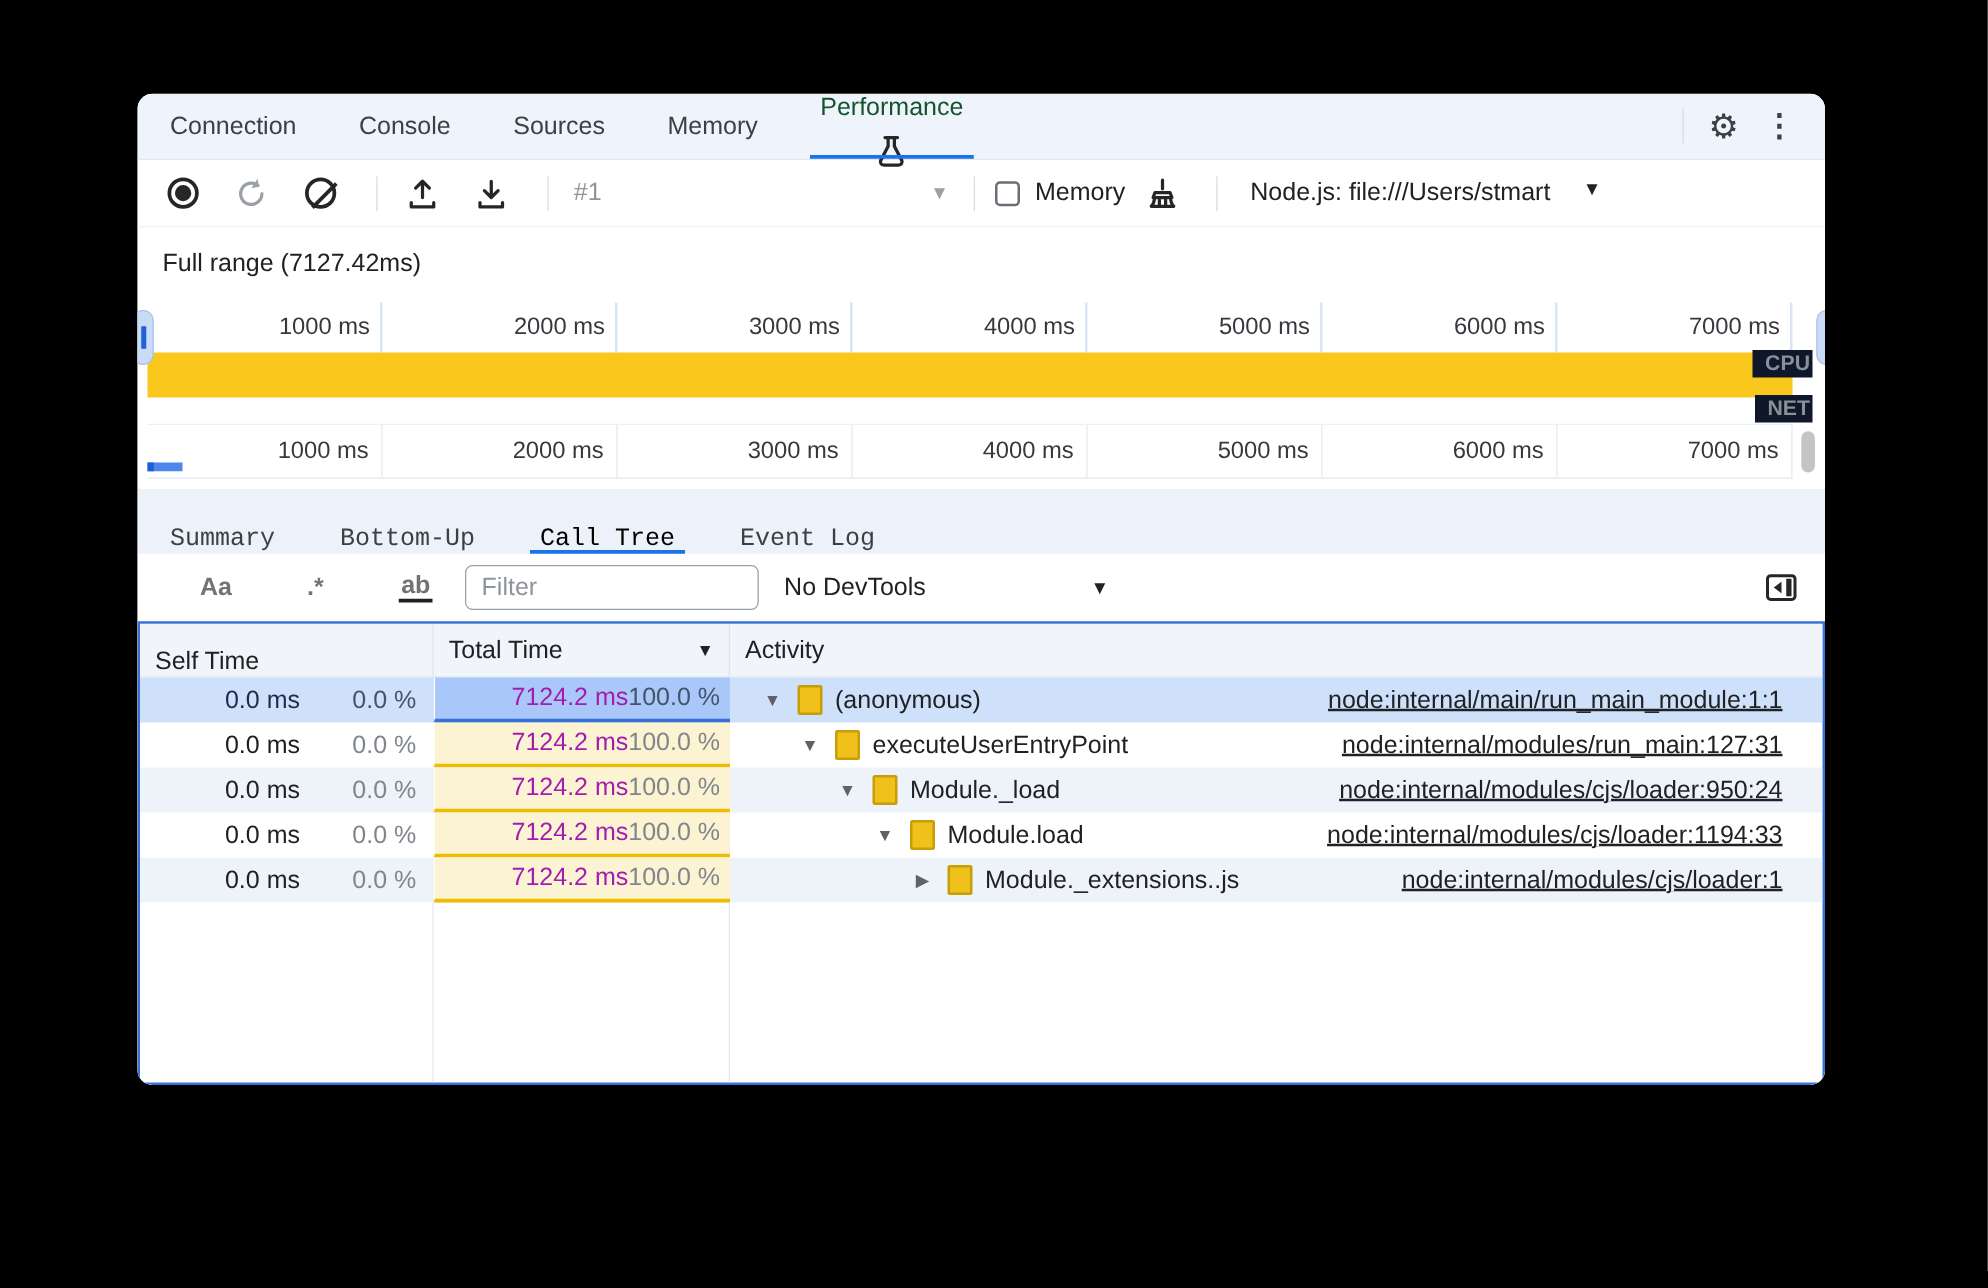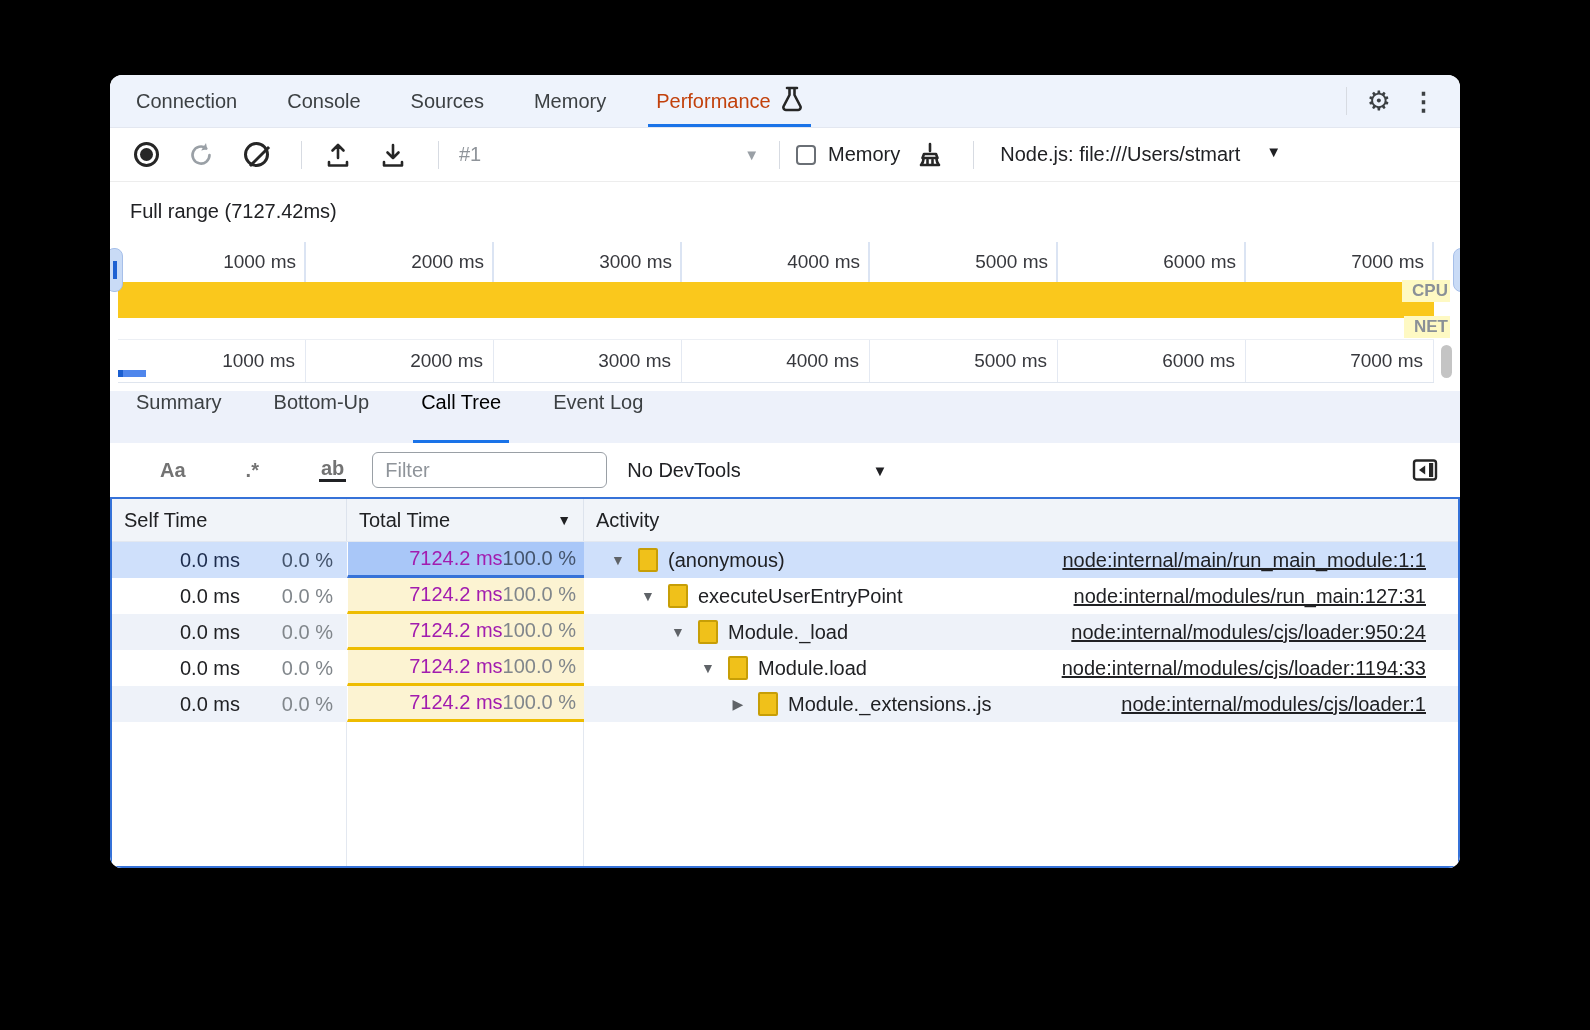--- a/index.html
+++ b/index.html
@@ -11,21 +11,21 @@
   .title{font-weight:bold;font-size:21px;color:#2d2d2d;}
   .lights{position:absolute;left:20px;top:0;height:100%;display:flex;align-items:center;gap:21px;}
   .light{width:19px;height:19px;border-radius:50%;}
   .light.red{background:#ff5f57;}
   .light.yellow{background:#febc2e;}
   .light.green{background:#28c840;}
 
   
   .tabbar{height:53px;background:#eef3fc;border-bottom:1px solid #e3e7f0;display:flex;align-items:stretch;padding-left:24px;flex:none;position:relative;}
   .tab{display:flex;align-items:center;gap:10px;padding:0 2px;margin-right:46px;font-size:20px;color:#3c4043;position:relative;cursor:default;}
-  .tab.active{color:#c2410c;}
+  .tab.active{color:#14532d;flex-direction:column;}
   .tab.active::after{content:"";position:absolute;left:-6px;right:-6px;bottom:0;height:3px;background:#1a73e8;}
   .tabbar-right{margin-left:auto;display:flex;align-items:center;padding-right:14px;}
   .vdivider{width:1px;height:28px;background:#d7dbe2;margin:0 10px;}
   .gear{font-size:27px;color:#3c4043;padding:0 10px;}
   .kebab{font-size:25px;color:#3c4043;font-weight:bold;padding:0 10px;letter-spacing:0;}
 
   
   .toolbar{height:54px;background:#fff;border-bottom:1px solid #ededed;display:flex;align-items:center;padding:0 16px;flex:none;}
   .tool{display:flex;align-items:center;justify-content:center;width:40px;height:40px;margin-right:15px;}
   .record-outer{width:25px;height:25px;border:3px solid #262626;border-radius:50%;display:flex;align-items:center;justify-content:center;}
@@ -39,53 +39,53 @@
   .checkbox{width:20px;height:20px;border:2px solid #6a6f75;border-radius:4px;background:#fff;}
   .target-select{display:flex;align-items:flex-start;gap:26px;font-size:20px;color:#202124;margin-left:8px;}
   .target-select .ddtri{color:#202124;}
 
   
   .overview{height:209px;position:relative;background:#fff;flex:none;}
   .full-range{font-size:20px;color:#202124;padding:18px 0 0 20px;height:60px;}
   .ruler{display:flex;height:40px;margin:0 26px 0 8px;}
   .ruler .seg{width:188px;flex:none;border-right:2px solid #dbe4f3;display:flex;align-items:center;justify-content:flex-end;padding-right:8px;font-size:19px;color:#37383d;}
   .cpu-bar{height:36px;background:#fac81c;margin:0 26px 0 8px;position:relative;}
-  .chip{position:absolute;right:-16px;top:-2px;background:#fef9c3;padding:1px 2px 1px 10px;font-size:17px;font-weight:bold;color:#8a9097;}
+  .chip{position:absolute;right:-16px;top:-2px;background:#0f172a;padding:1px 2px 1px 10px;font-size:17px;font-weight:bold;color:#8a9097;}
   .net-row{height:21px;margin:0 26px 0 8px;position:relative;}
   .net-row .chip{top:-2px;}
   .ruler2{position:relative;height:44px;margin:0 26px 0 8px;border-top:1px solid #eceff4;border-bottom:1px solid #dfe5ee;display:flex;}
   .ruler2 .seg{width:188px;flex:none;border-right:1px solid #e4e9f2;display:flex;align-items:center;justify-content:flex-end;padding-right:10px;font-size:19px;color:#37383d;}
   .scroll-pill{position:absolute;right:-18px;top:5px;width:11px;height:33px;border-radius:6px;background:#c4c4c4;}
   .hscroll{position:absolute;left:0;bottom:5px;width:28px;height:7px;background:#4f86ec;border-left:5px solid #1b5fd0;}
   .grip{position:absolute;width:17px;height:44px;top:66px;background:#c9dbf6;border:1px solid #a6bfe9;border-radius:8px;z-index:5;}
   .grip::after{content:"";position:absolute;left:6px;top:12px;width:4px;height:18px;background:#1f62d2;}
   .grip.left{left:-4px;}
   .grip.right{right:-10px;}
 
   
   .paneltabs{height:52px;background:#edf1fa;display:flex;align-items:stretch;padding-left:22px;flex:none;}
-  .ptab{display:flex;align-items:flex-start;padding:0 4px;margin-right:44px;font-size:20px;color:#3c4043;position:relative;}
+  .ptab{display:flex;align-items:flex-end;padding:0 4px;margin-right:44px;font-size:20px;color:#3c4043;position:relative;font-family:Liberation Mono, monospace;}
   .ptab.active{color:#000000;}
   .ptab.active::after{content:"";position:absolute;left:-4px;right:-4px;bottom:0;height:3px;background:#1a73e8;}
 
   
   .filterbar{height:54px;background:#fff;display:flex;align-items:center;padding:0 16px;flex:none;}
   .fico{font-size:20px;color:#737373;font-weight:bold;margin-right:26px;margin-left:34px;}
   .fico.word{border-bottom:3px solid #202124;line-height:1;padding:0 2px 1px 2px;}
   .filter-input{width:235px;height:36px;border:1.5px solid #9aa0a6;border-radius:6px;font-size:20px;padding:0 12px;color:#202124;outline:none;margin-right:18px;font-family:"Liberation Sans",sans-serif;}
   .filter-input::placeholder{color:#8f949a;}
   .grouping{display:flex;align-items:center;width:260px;justify-content:space-between;font-size:20px;color:#202124;margin-left:2px;}
   .grouping .ddtri{color:#202124;}
   .filterbar-right{margin-left:auto;display:flex;align-items:center;padding-right:6px;}
 
   
   .grid{flex:1;border:2px solid #3672d8;display:flex;flex-direction:column;overflow:hidden;background:#fff;}
   .ghead{height:43px;background:#f1f4f9;display:flex;flex:none;font-size:20px;color:#202124;border-bottom:1px solid #e3e8f0;}
   .hcell{display:flex;align-items:center;padding:0 12px;border-right:1px solid #dde3ed;}
-  .col1{width:235px;flex:none;}
+  .col1{width:235px;flex:none;align-items:flex-end;}
   .col2{width:237px;flex:none;}
   .col3{flex:1;min-width:0;border-right:none;}
   .hcell.col2{justify-content:space-between;}
   .sort{font-size:14px;color:#202124;}
   .grow{height:36px;display:flex;flex:none;font-size:20px;align-items:stretch;}
   .grow.alt{background:#eef2f9;}
   .grow.selected{background:#cfe0fb;}
   .cell-self{width:235px;flex:none;display:flex;align-items:center;}
   .cell-self .ms{width:128px;text-align:right;color:#202124;}
   .cell-self .pct{flex:1;text-align:right;color:#80868b;padding-right:14px;}

